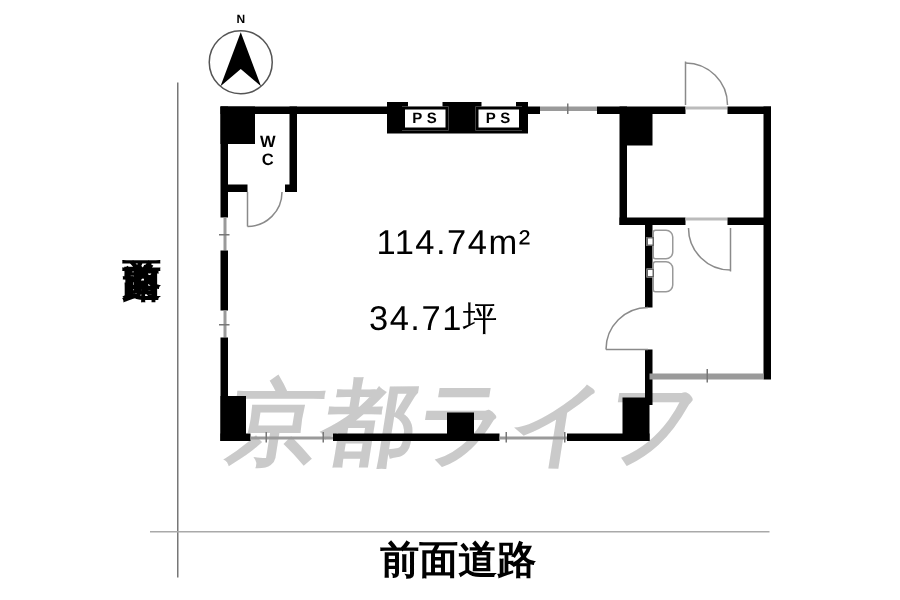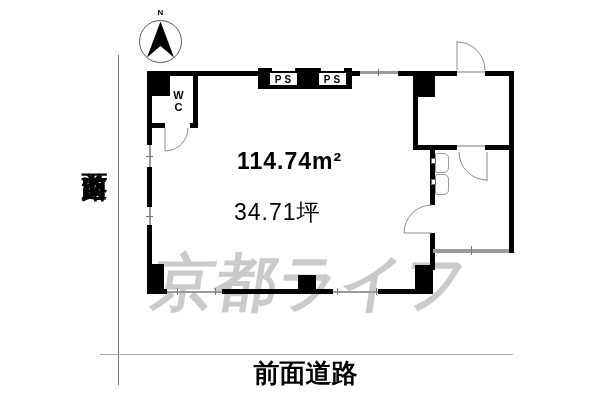--- a/index.html
+++ b/index.html
@@ -30,22 +30,22 @@
     font-weight:700;letter-spacing:1px;word-break:break-all;text-align:center;z-index:4;
   }
   #road-left{
     position:absolute;left:82px;top:152px;font-size:26px;font-weight:600;
     writing-mode:vertical-rl;text-orientation:upright;line-height:1;letter-spacing:1px;z-index:4;
   }
   #road-bottom{
     position:absolute;left:248px;top:356px;width:115px;text-align:center;
     font-size:26px;font-weight:600;z-index:4;
   }
-  #area-m2{position:absolute;left:237px;top:148px;font-size:23px;letter-spacing:1px;z-index:4;font-weight:bold;}
-  #area-tsubo{position:absolute;left:234px;top:197px;font-size:23px;letter-spacing:1px;z-index:4;}
+  #area-m2{position:absolute;left:251px;top:148px;font-size:23px;letter-spacing:1px;z-index:4;}
+  #area-tsubo{position:absolute;left:246px;top:197px;font-size:23px;letter-spacing:1px;z-index:4;}
   #bike-zone{
     position:absolute;left:307px;top:293px;width:126px;height:45px;box-sizing:border-box;
     border-left:1px dashed #888;border-right:1px dashed #888;border-bottom:1px dashed #888;z-index:3;
   }
   #bike-label{
     position:absolute;left:0;top:15px;width:100%;text-align:center;
     font-size:11px;letter-spacing:1px;color:#222;
   }
   #north-label{
     position:absolute;left:148px;top:8px;width:25px;text-align:center;

